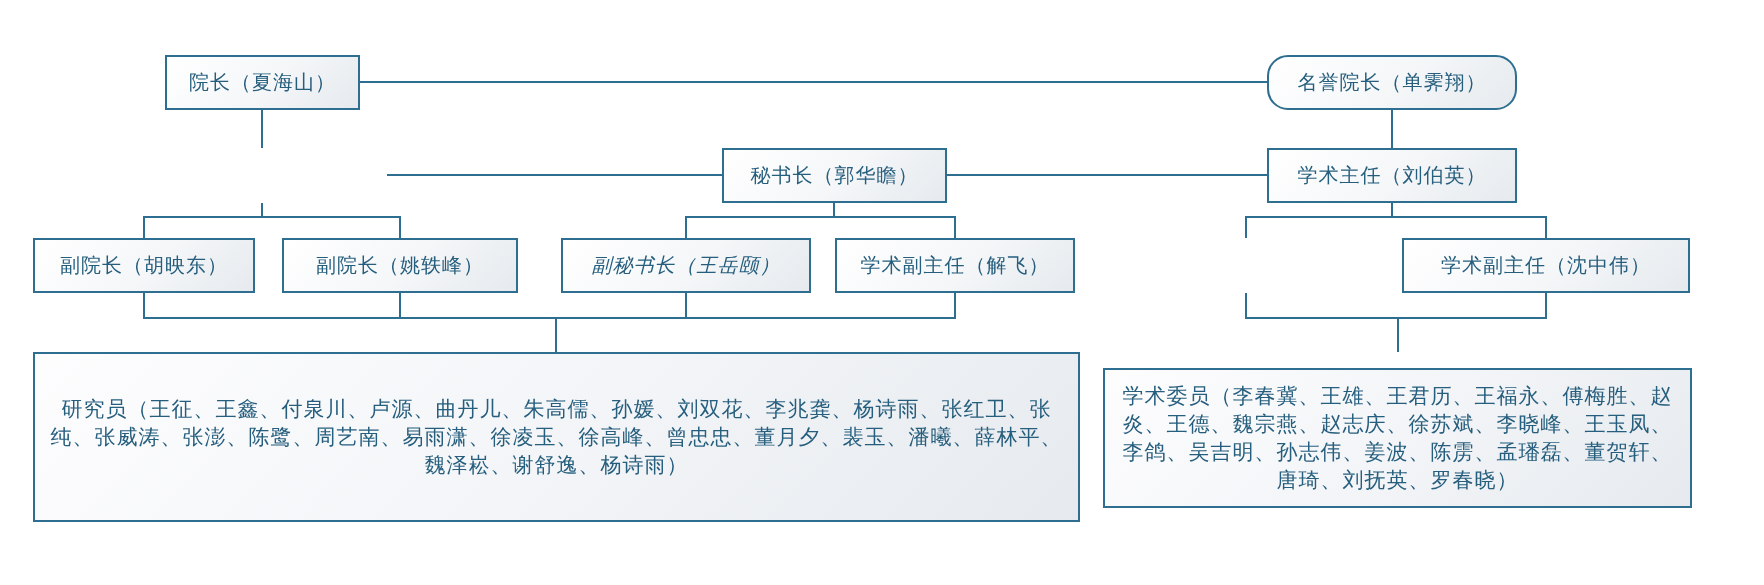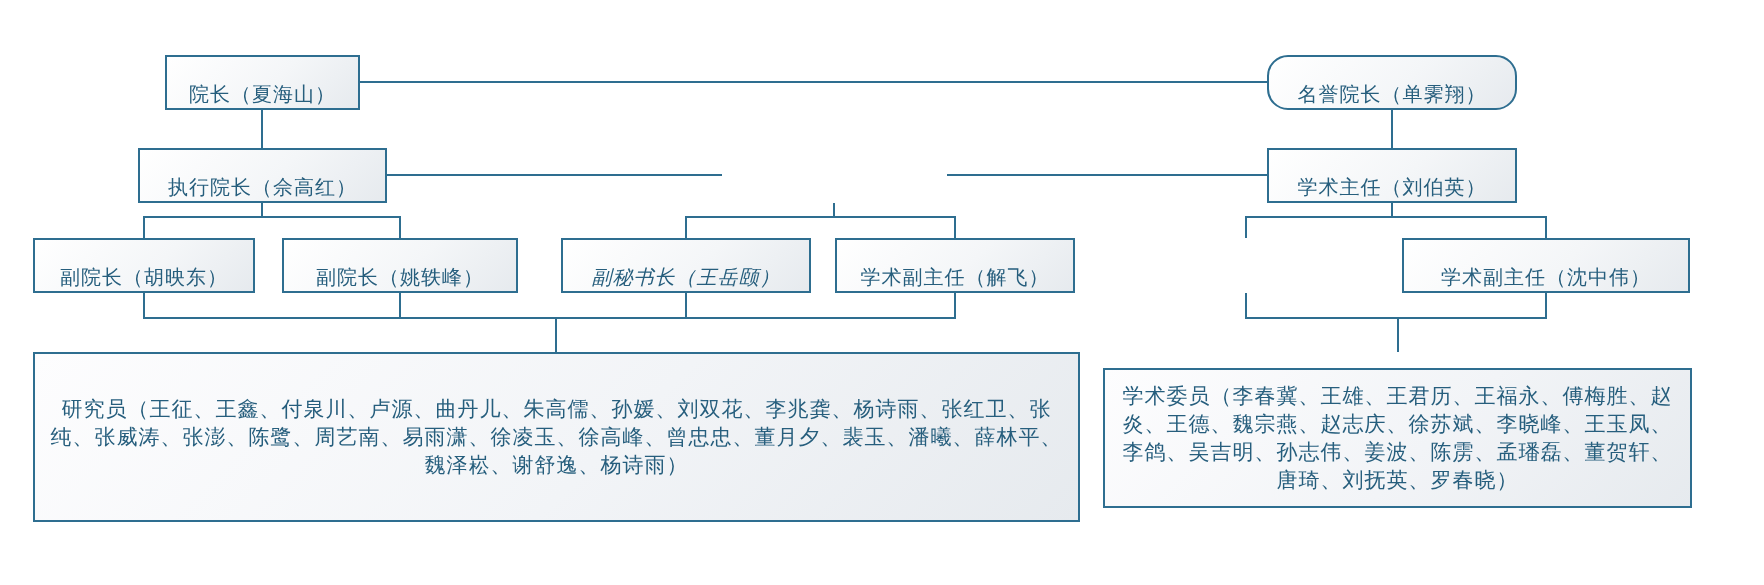--- a/index.html
+++ b/index.html
@@ -9,21 +9,21 @@
     background:#ffffff;
     font-family:"Liberation Sans","DejaVu Sans",sans-serif;
     overflow:hidden;
   }
   .node{
     position:absolute;
     box-sizing:border-box;
     border:2px solid #2e6e90;
     background:linear-gradient(135deg,#ffffff 0%,#f4f6f8 55%,#e6eaee 100%);
     color:#265e7d;
-    display:flex;align-items:flex-end;justify-content:center;
+    display:flex;align-items:center;justify-content:center;
     font-size:20px;
     letter-spacing:1px;
     white-space:nowrap;
   }
   .bignode{
     position:absolute;
     box-sizing:border-box;
     border:2px solid #2e6e90;
     background:linear-gradient(135deg,#fdfdfe 0%,#f2f4f7 55%,#e6eaee 100%);
     color:#265e7d;
@@ -77,22 +77,22 @@
   <div class="line h" style="left:1245px;top:317px;width:302px;"></div>
   <div class="line v" style="left:1397px;top:317px;height:35px;"></div>
 
   <div class="node" style="left:165px;top:55px;width:195px;height:55px;">
     <span>院长（夏海山）</span>
   </div>
   <div class="node" style="left:1267px;top:55px;width:250px;height:55px;border-radius:21px;">
     <span>名誉院长（单霁翔）</span>
   </div>
 
-  <div class="node" style="left:138px;top:148px;width:249px;height:55px;">
-    <span>执行院长（佘高红）</span>
+  <div class="node" style="left:722px;top:148px;width:225px;height:55px;">
+    <span>秘书长（郭华瞻）</span>
   </div>
   <div class="node" style="left:1267px;top:148px;width:250px;height:55px;">
     <span>学术主任（刘伯英）</span>
   </div>
 
   <div class="node" style="left:33px;top:238px;width:222px;height:55px;">
     <span>副院长（胡映东）</span>
   </div>
   <div class="node" style="left:282px;top:238px;width:236px;height:55px;">
     <span>副院长（姚轶峰）</span>

